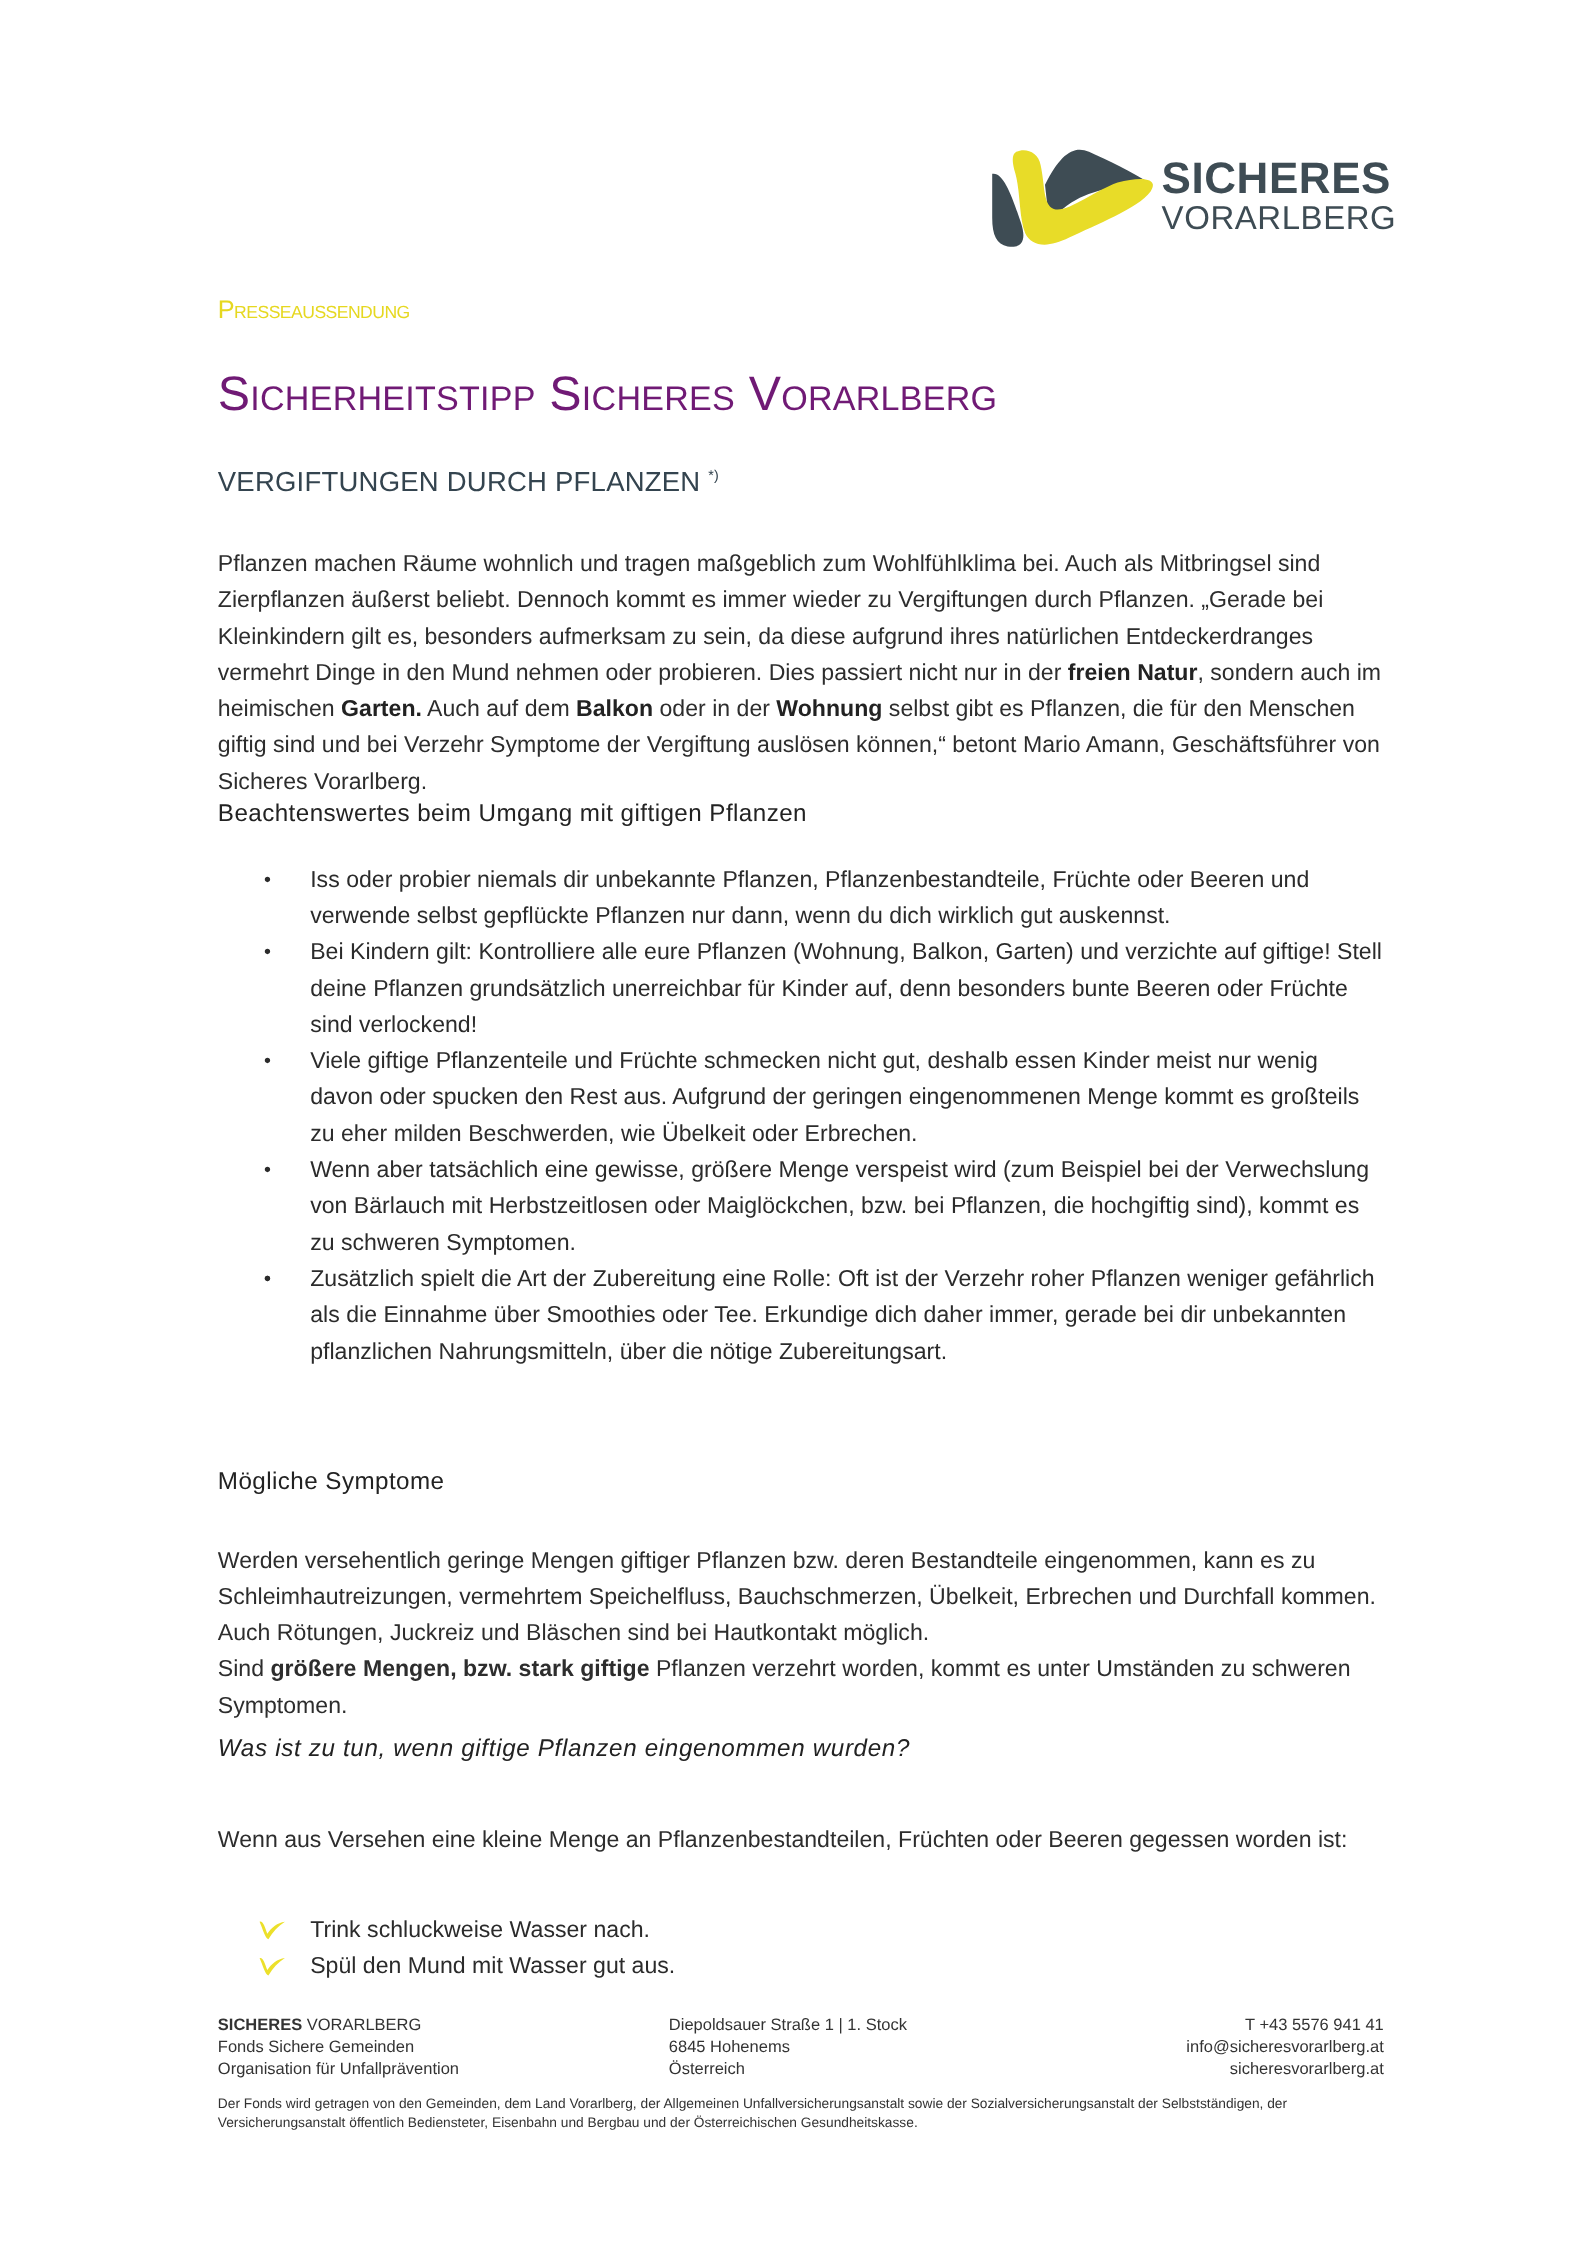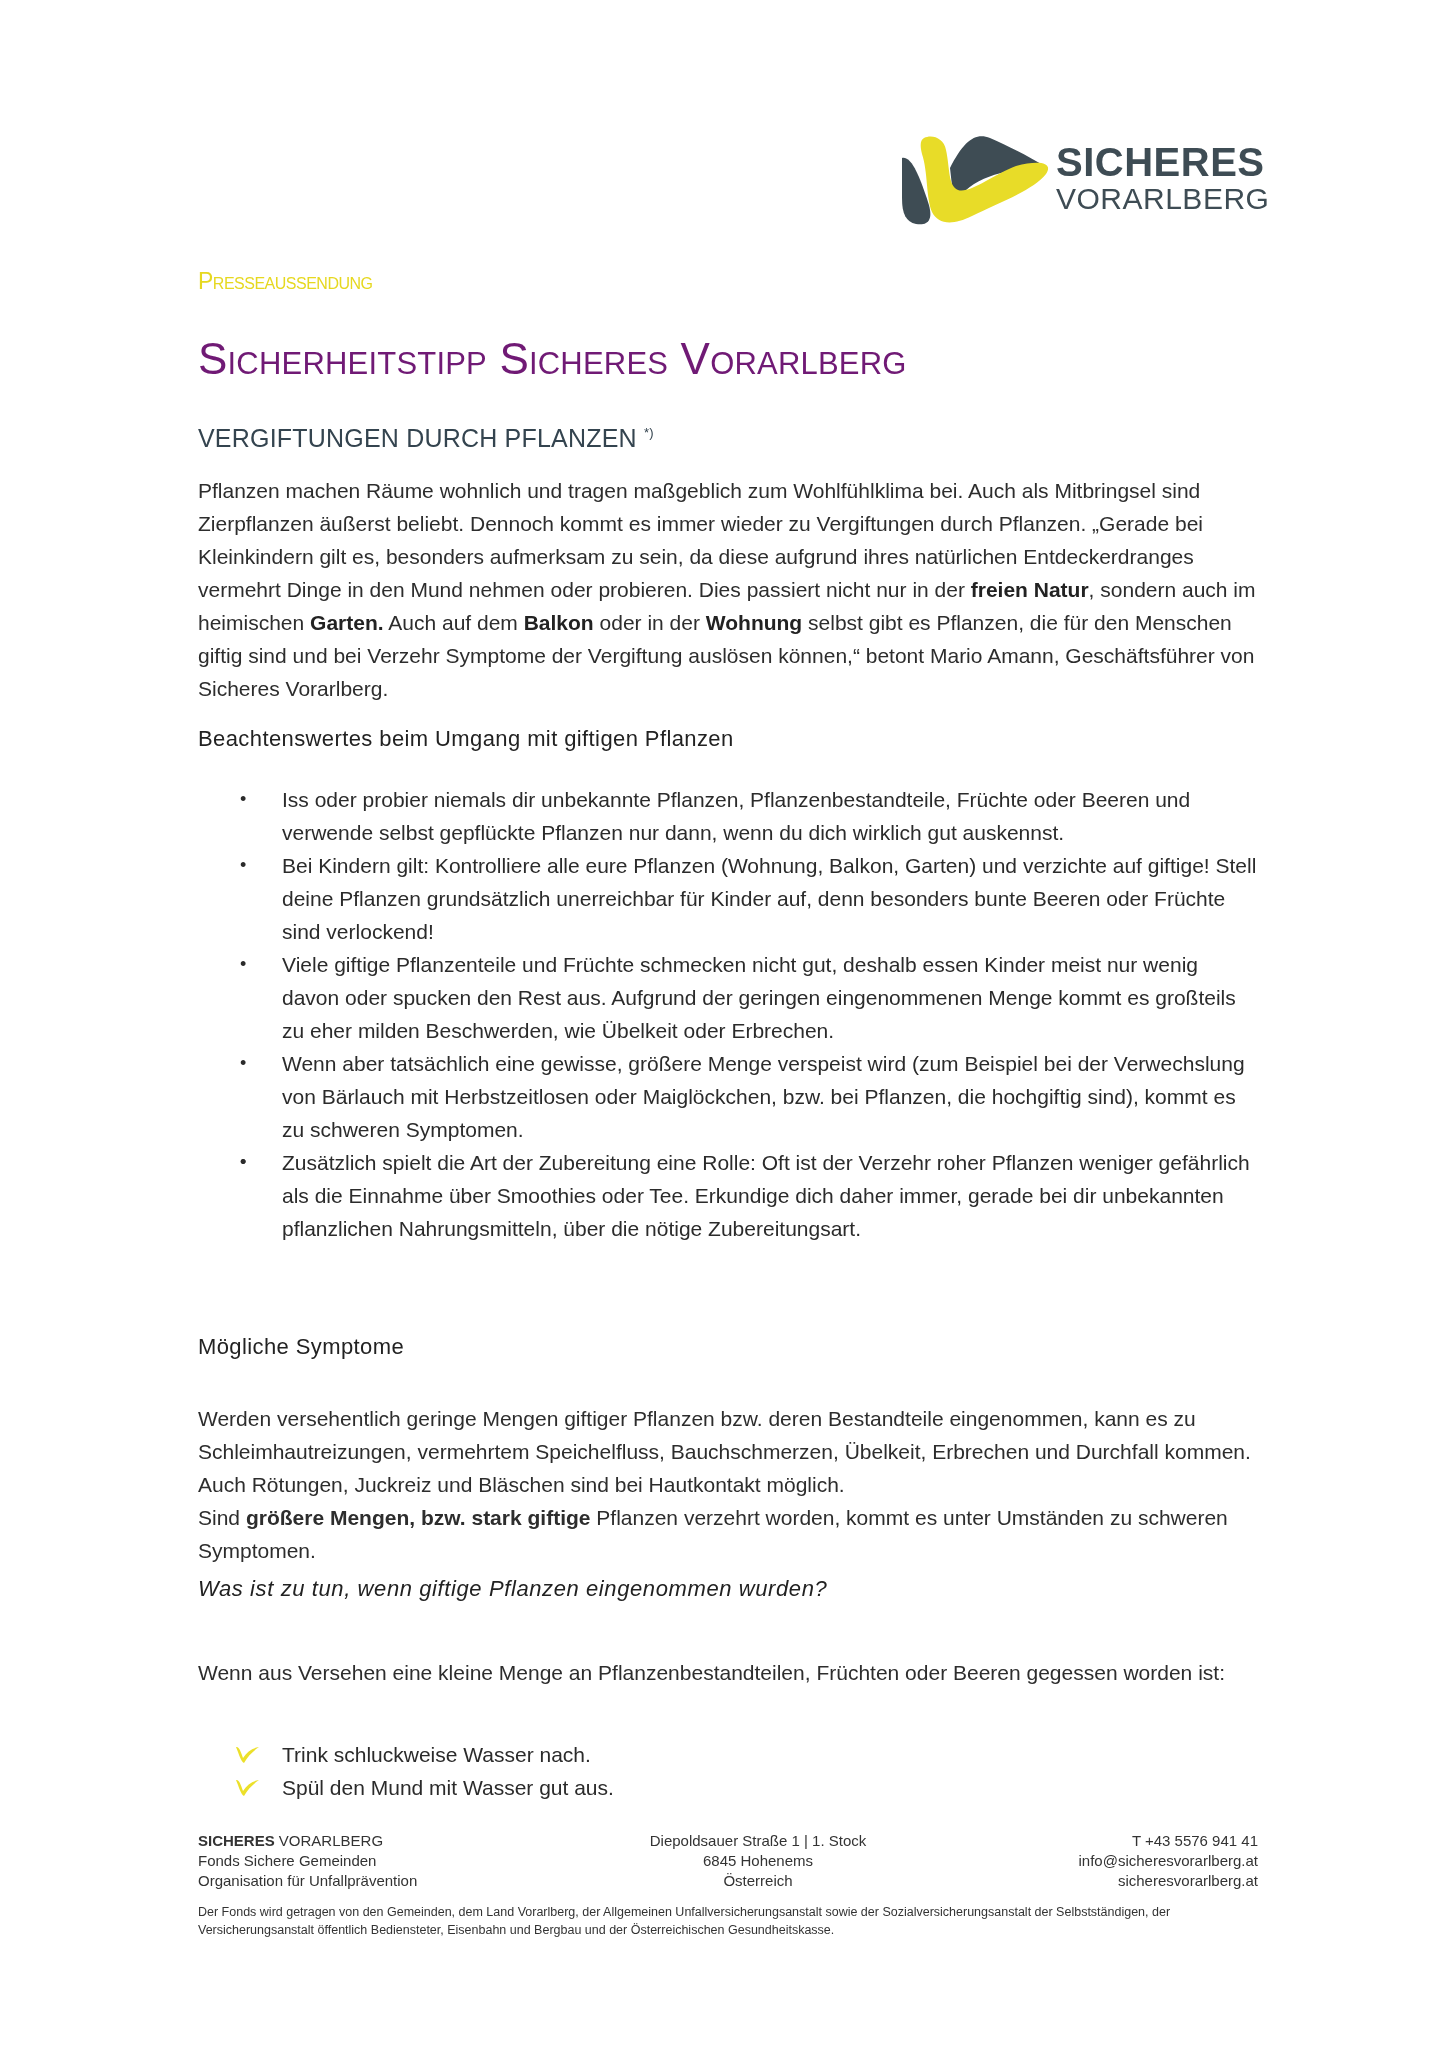--- a/index.html
+++ b/index.html
@@ -13,38 +13,38 @@
     .logo-text { margin-left: 6px; line-height: 1; color: #3e4c54; }
     .logo-line1 { font-weight: bold; font-size: 40px; letter-spacing: 0.5px; display: block; }
     .logo-line2 { font-size: 30px; letter-spacing: 0.5px; display: block; margin-top: 2px; }
 
     .kicker { position: absolute; left: 198px; top: 268px; font-size: 23px; color: #e6d820; font-variant: small-caps; letter-spacing: -0.5px; }
     .title { position: absolute; left: 198px; top: 334px; font-size: 44px; color: #701a75; font-variant: small-caps; letter-spacing: 0.2px; }
     .subtitle { position: absolute; left: 198px; top: 424px; font-size: 25px; font-weight: normal; color: #34444f; letter-spacing: 0.2px; }
     .subtitle sup { font-size: 13px; vertical-align: 10px; }
 
     .content { position: absolute; left: 198px; width: 1060px; font-size: 21px; line-height: 33px; color: #2d2d2d; }
-    .p-intro { top: 474px; }
+    .p-intro { top: 496px; }
     .p-intro b { color: #222; }
     .h2 { position: absolute; left: 198px; font-size: 22px; color: #222; letter-spacing: 0.4px; }
     .h-beacht { top: 726px; }
     .list-tips { position: absolute; left: 198px; top: 783px; width: 1060px; margin: 0; padding: 0; list-style: none; font-size: 21px; line-height: 33px; }
     .list-tips li { position: relative; padding-left: 84px; margin: 0; }
     .list-tips li .bullet { position: absolute; left: 42px; top: 0; font-size: 18px; }
     .h-symptome { top: 1334px; }
     .p-symptome { top: 1402px; }
     .h-tun { top: 1576px; letter-spacing: 0.6px; font-style: italic; }
     .p-tun { top: 1656px; }
     .list-checks { position: absolute; left: 198px; top: 1738px; margin: 0; padding: 0; list-style: none; font-size: 21px; line-height: 33px; }
     .list-checks li { position: relative; padding-left: 84px; }
     .list-checks .check { position: absolute; left: 36px; top: 6px; width: 26px; height: 20px; }
 
     .footer { position: absolute; top: 1831px; left: 198px; width: 1060px; font-size: 15px; line-height: 20px; color: #333; }
     .f-col1 { position: absolute; left: 0; top: 0; }
-    .f-col2 { position: absolute; left: 410px; top: 0; width: 300px; text-align: center; }
+    .f-col2 { position: absolute; left: 410px; top: 0; width: 300px; text-align: left; }
     .f-col3 { position: absolute; right: 0; top: 0; text-align: right; }
     .f-note { position: absolute; left: 0; top: 72px; width: 1060px; font-size: 12.5px; line-height: 18px; color: #333; }
   </style>
 </head>
 <body>
 
 <div class="logo">
   <svg viewBox="0 0 152 100">
     <path d="M4 30 C14 28 22 50 30 74 C36 92 30 98 18 96 C8 94 4 86 4 70 Z" fill="#3e4c54"></path>
     <path d="M52 40 C66 12 78 4 92 10 C110 18 130 28 150 40 C120 40 96 44 76 56 C64 64 58 72 56 76 Z" fill="#3e4c54"></path>

